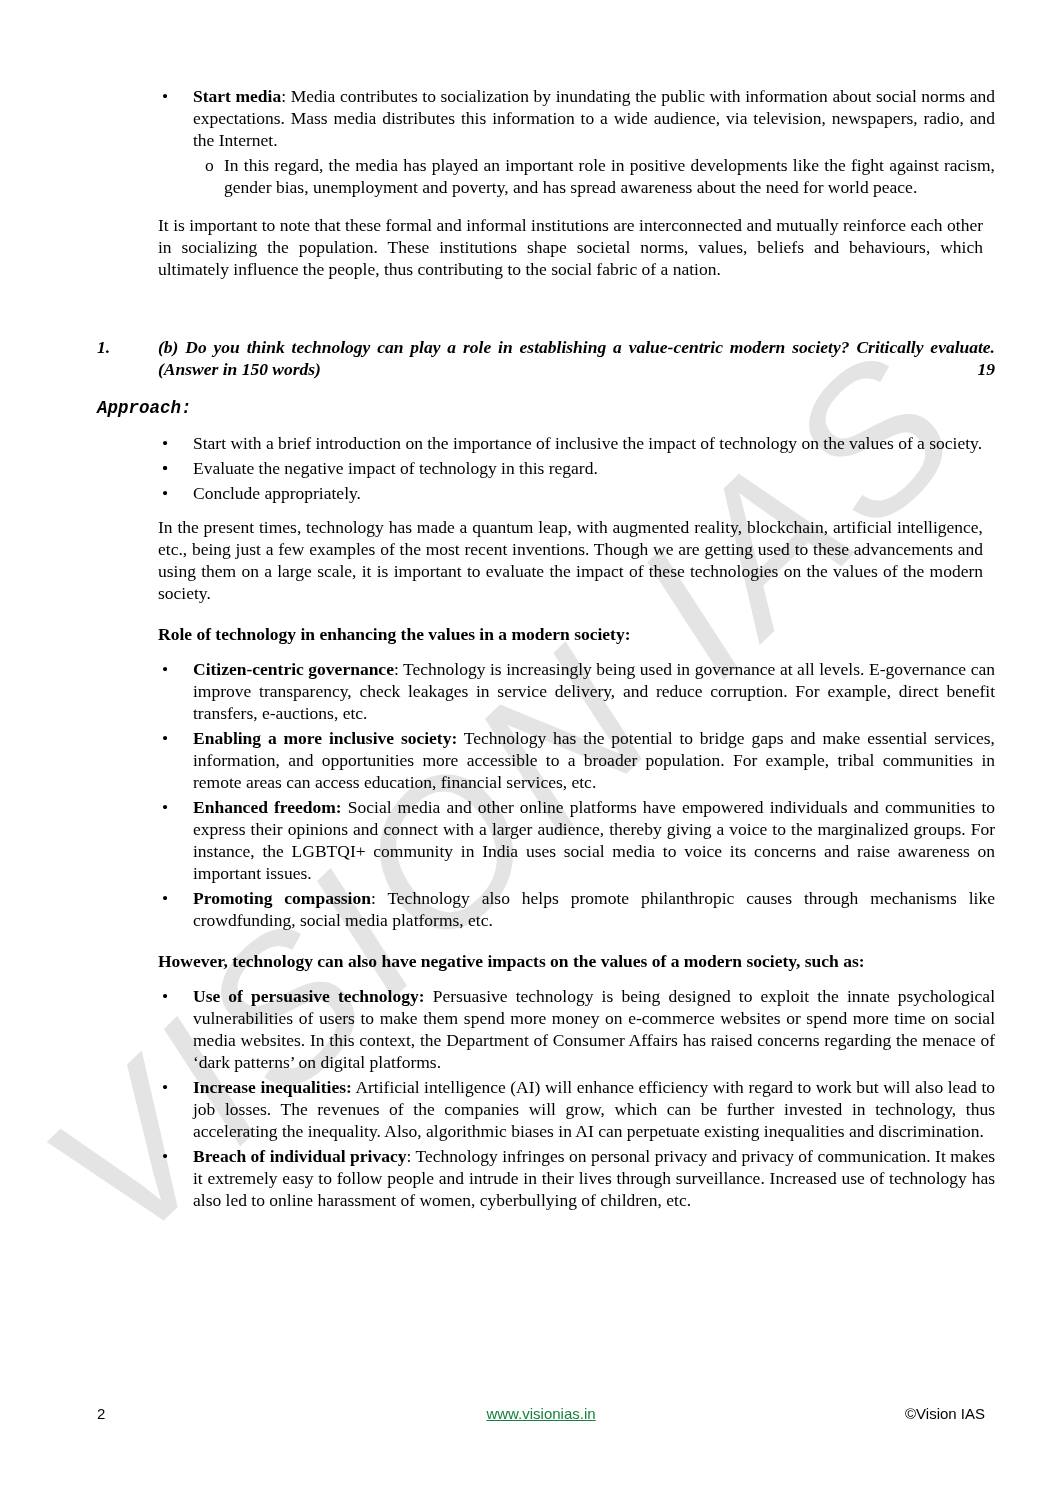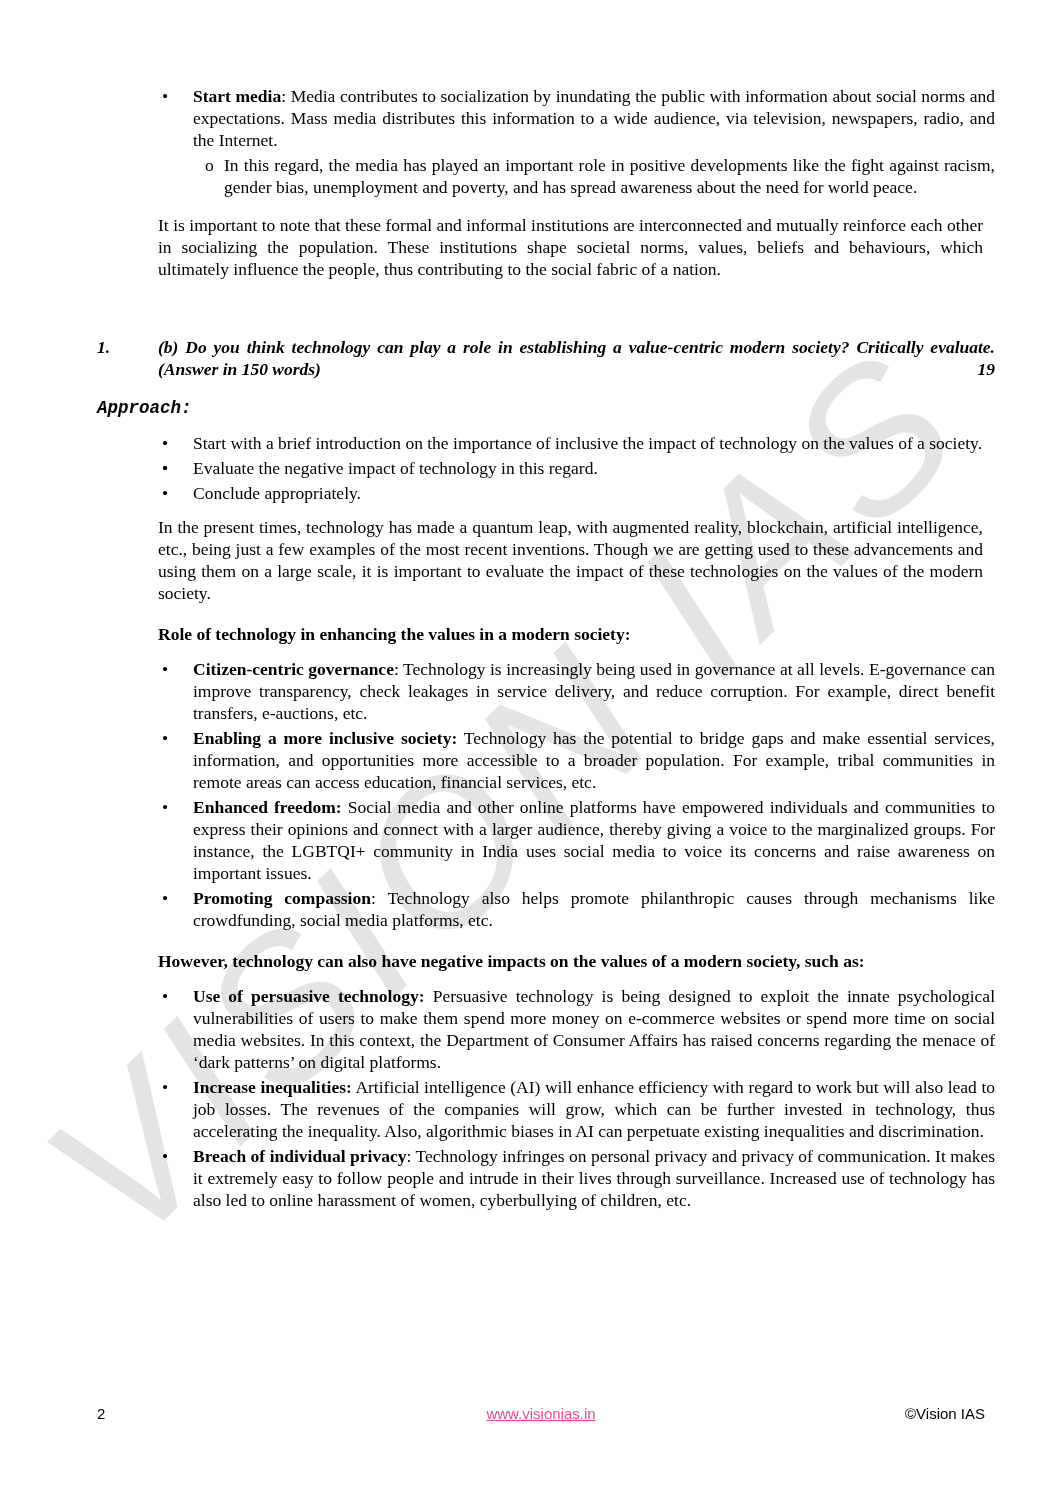--- a/index.html
+++ b/index.html
@@ -120,17 +120,17 @@
       <li>
         <span class="marker">•</span>
         <span class="lead">Breach of individual privacy</span><span>: Technology infringes on personal privacy and privacy of communication. It makes it extremely easy to follow people and intrude in their lives through surveillance. Increased use of technology has also led to online harassment of women, cyberbullying of children, etc.</span>
       </li>
     </ul>
 
   </div>
 
   <div class="footer">
     <span class="page-num">2</span>
-    <a class="site-link" href="#" style="color: #ec4899;">www.visionias.in</a>
+    <a class="site-link" href="#" style="color: #15803d;">www.visionias.in</a>
     <span class="copyright">©Vision IAS</span>
   </div>
 
 </div>
 
 </body></html>

